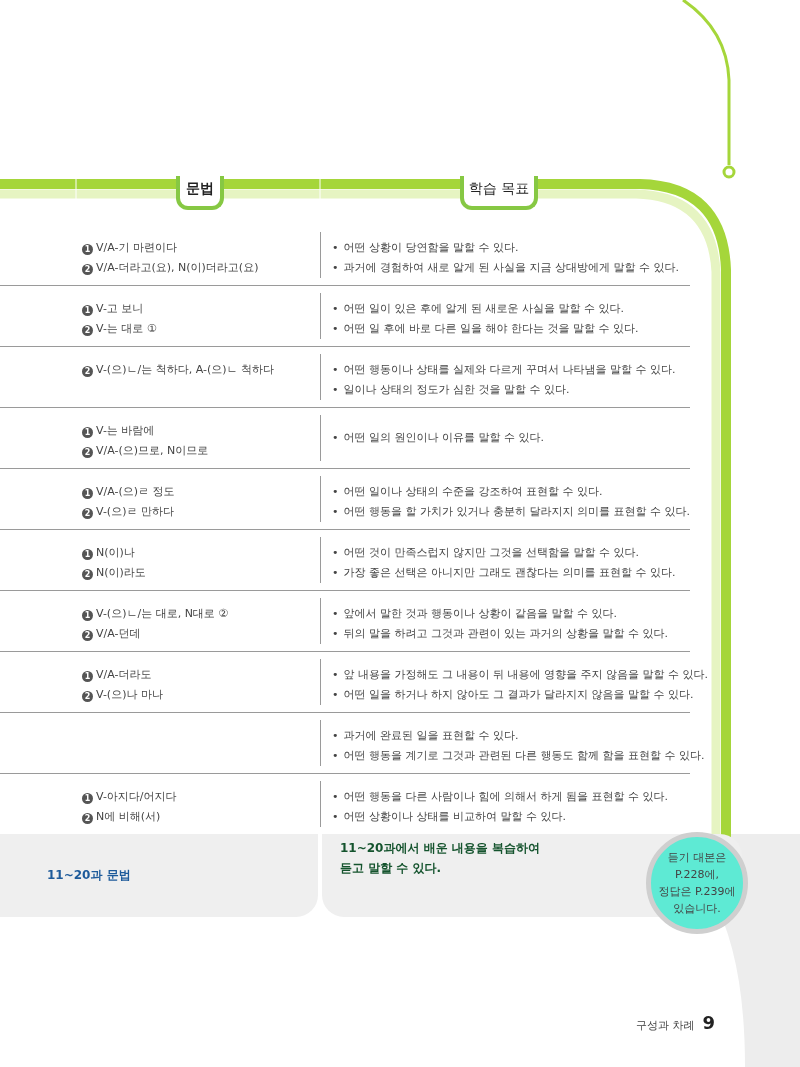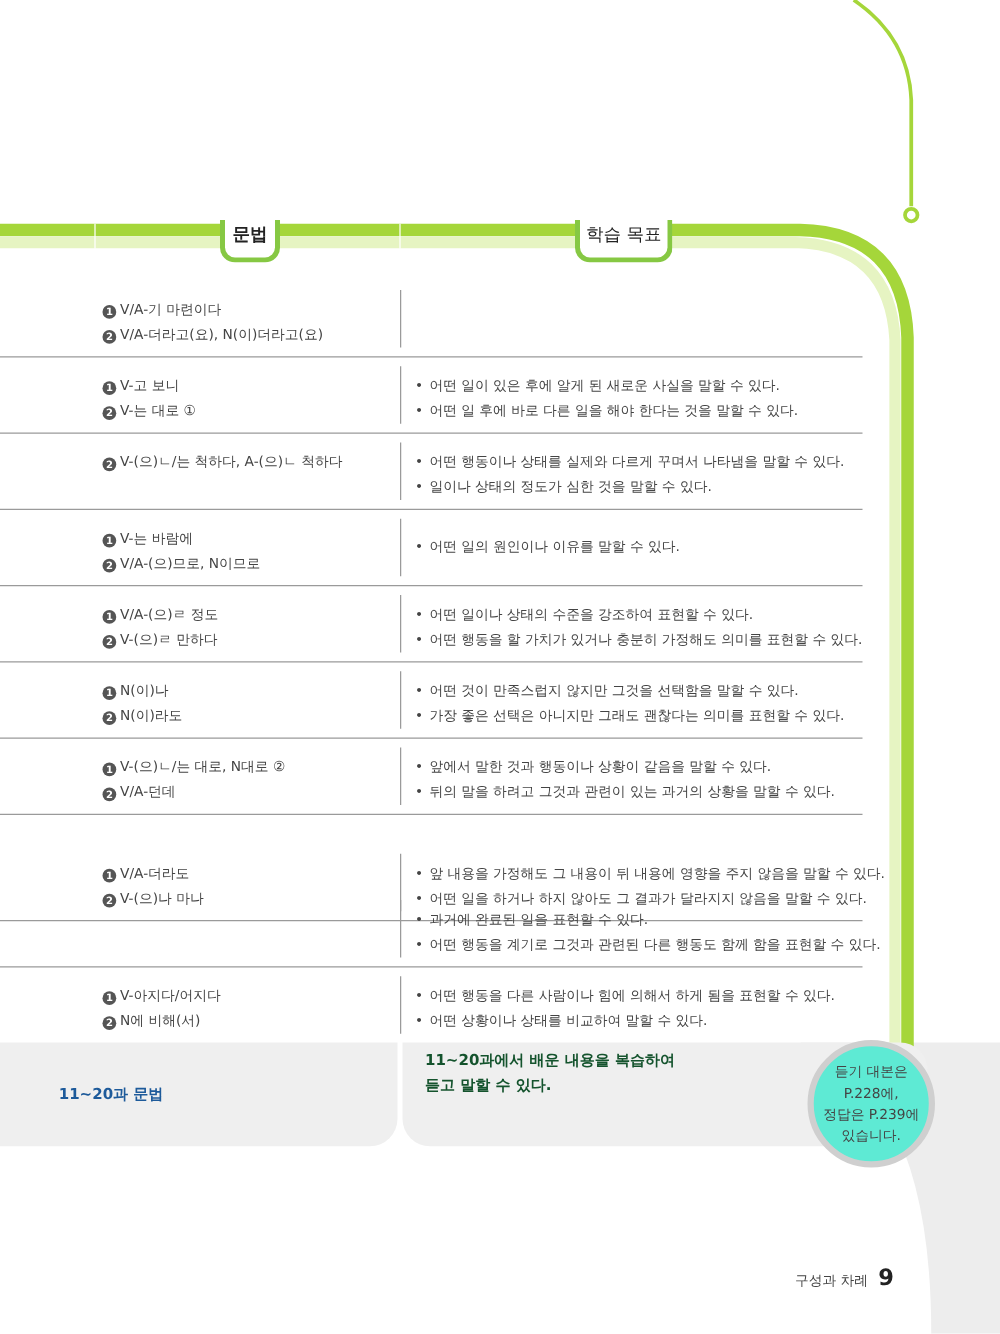--- a/index.html
+++ b/index.html
@@ -93,20 +93,24 @@
 <div id="tab-goal" class="header-tab">
   <span>학습 목표</span>
 </div>
 
 <div class="row" style="top:224px">
   <div class="g">
     <div><span class="num">1</span><span>V/A-기 마련이다</span></div>
     <div><span class="num">2</span><span>V/A-더라고(요), N(이)더라고(요)</span></div>
   </div>
   <div class="divider"></div>
+  <div class="o">
+    <div><span class="bul">•</span><span>어떤 상황이 당연함을 말할 수 있다.</span></div>
+    <div><span class="bul">•</span><span>과거에 경험하여 새로 알게 된 사실을 지금 상대방에게 말할 수 있다.</span></div>
+  </div>
 </div>
 
 <div class="row" style="top:285px">
   <div class="g">
     <div><span class="num">1</span><span>V-고 보니</span></div>
     <div><span class="num">2</span><span>V-는 대로 ①</span></div>
   </div>
   <div class="divider"></div>
   <div class="o">
     <div><span class="bul">•</span><span>어떤 일이 있은 후에 알게 된 새로운 사실을 말할 수 있다.</span></div>
@@ -137,21 +141,21 @@
 </div>
 
 <div class="row" style="top:468px">
   <div class="g">
     <div><span class="num">1</span><span>V/A-(으)ㄹ 정도</span></div>
     <div><span class="num">2</span><span>V-(으)ㄹ 만하다</span></div>
   </div>
   <div class="divider"></div>
   <div class="o">
     <div><span class="bul">•</span><span>어떤 일이나 상태의 수준을 강조하여 표현할 수 있다.</span></div>
-    <div><span class="bul">•</span><span>어떤 행동을 할 가치가 있거나 충분히 가정해도 의미를 표현할 수 있다.</span></div>
+    <div><span class="bul">•</span><span>어떤 행동을 할 가치가 있거나 충분히 달라지지 의미를 표현할 수 있다.</span></div>
   </div>
 </div>
 
 <div class="row" style="top:529px">
   <div class="g">
     <div><span class="num">1</span><span>N(이)나</span></div>
     <div><span class="num">2</span><span>N(이)라도</span></div>
   </div>
   <div class="divider"></div>
   <div class="o">
@@ -165,21 +169,21 @@
     <div><span class="num">1</span><span>V-(으)ㄴ/는 대로, N대로 ②</span></div>
     <div><span class="num">2</span><span>V/A-던데</span></div>
   </div>
   <div class="divider"></div>
   <div class="o">
     <div><span class="bul">•</span><span>앞에서 말한 것과 행동이나 상황이 같음을 말할 수 있다.</span></div>
     <div><span class="bul">•</span><span>뒤의 말을 하려고 그것과 관련이 있는 과거의 상황을 말할 수 있다.</span></div>
   </div>
 </div>
 
-<div class="row" style="top:675px">
+<div class="row" style="top:651px">
   <div class="g">
     <div><span class="num">1</span><span>V/A-더라도</span></div>
     <div><span class="num">2</span><span>V-(으)나 마나</span></div>
   </div>
   <div class="divider"></div>
   <div class="o">
     <div><span class="bul">•</span><span>앞 내용을 가정해도 그 내용이 뒤 내용에 영향을 주지 않음을 말할 수 있다.</span></div>
     <div><span class="bul">•</span><span>어떤 일을 하거나 하지 않아도 그 결과가 달라지지 않음을 말할 수 있다.</span></div>
   </div>
 </div>

